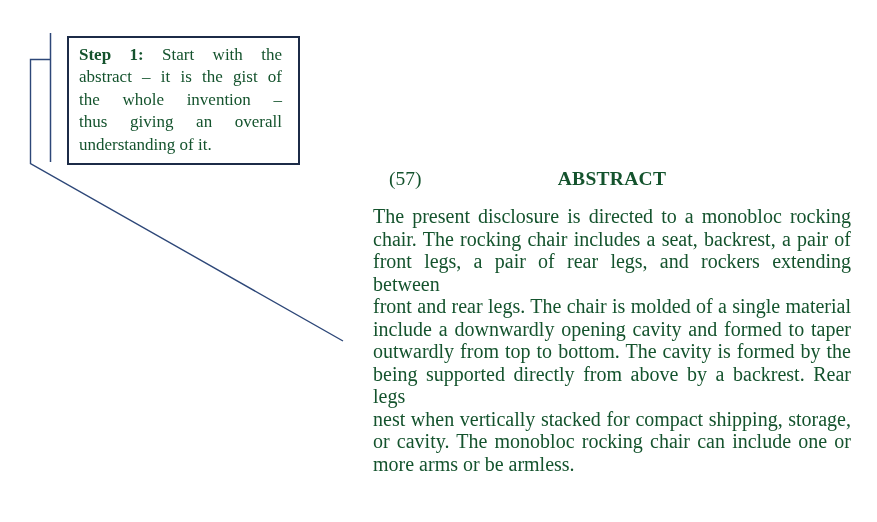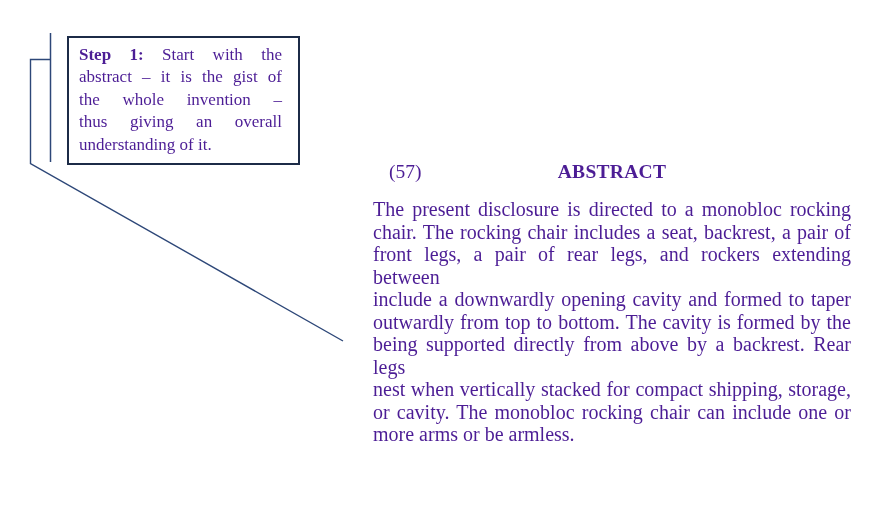--- a/index.html
+++ b/index.html
@@ -4,21 +4,21 @@
 <style>
   * { margin: 0; padding: 0; box-sizing: border-box; }
   html, body { background: #ffffff; }
   .canvas {
     position: relative;
     width: 877px;
     height: 522px;
     background: #ffffff;
     overflow: hidden;
     font-family: "Liberation Serif", serif;
-    color: #4c1d95;
+    color: #14532d;
   }
   .connector {
     position: absolute;
     left: 0; top: 0;
     pointer-events: none;
   }
   .callout {
     position: absolute;
     left: 67px; top: 36px;
     width: 233px; height: 129px;
@@ -50,20 +50,21 @@
   }
   .abs-code {
     position: absolute;
     left: 16px; top: 0;
   }
   .abs-title {
     display: block;
     text-align: center;
     font-weight: bold;
     letter-spacing: 0.3px;
+    margin-top: 7px;
   }
   .abs-body {
     font-size: 20px;
     line-height: 22.5px;
   }
 </style>
 </head>
 <body>
 
 <div class="canvas">
@@ -83,20 +84,21 @@
 
   <div class="abstract">
     <div class="abs-header">
       <span class="abs-code">(57)</span>
       <span class="abs-title">ABSTRACT</span>
     </div>
     <div class="abs-body">
       <div class="jline">The present disclosure is directed to a monobloc rocking</div>
       <div class="jline">chair. The rocking chair includes a seat, backrest, a pair of</div>
       <div class="jline">front legs, a pair of rear legs, and rockers extending between</div>
+      <div class="jline">front and rear legs. The chair is molded of a single material</div>
       <div class="jline">include a downwardly opening cavity and formed to taper</div>
       <div class="jline">outwardly from top to bottom. The cavity is formed by the</div>
       <div class="jline">being supported directly from above by a backrest. Rear legs</div>
       <div class="jline">nest when vertically stacked for compact shipping, storage,</div>
       <div class="jline">or cavity. The monobloc rocking chair can include one or</div>
       <div class="jline last">more arms or be armless.</div>
     </div>
   </div>
 
 </div>

